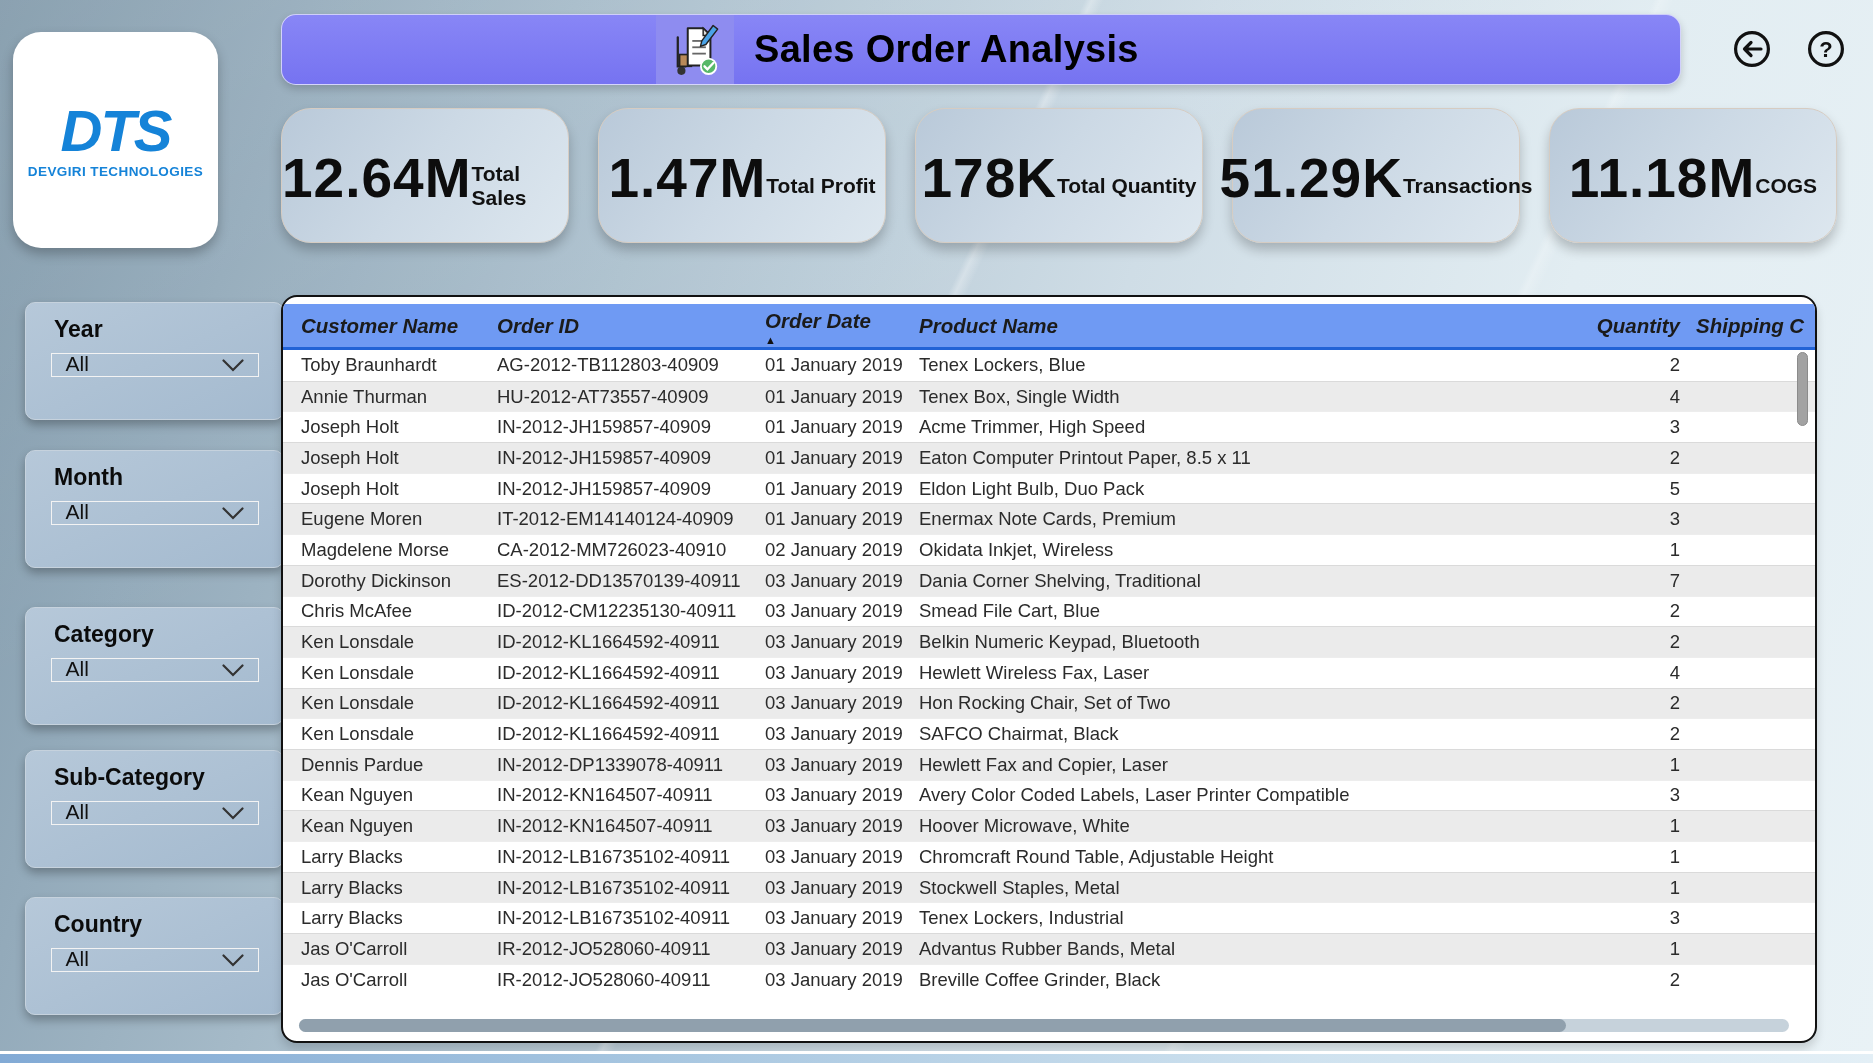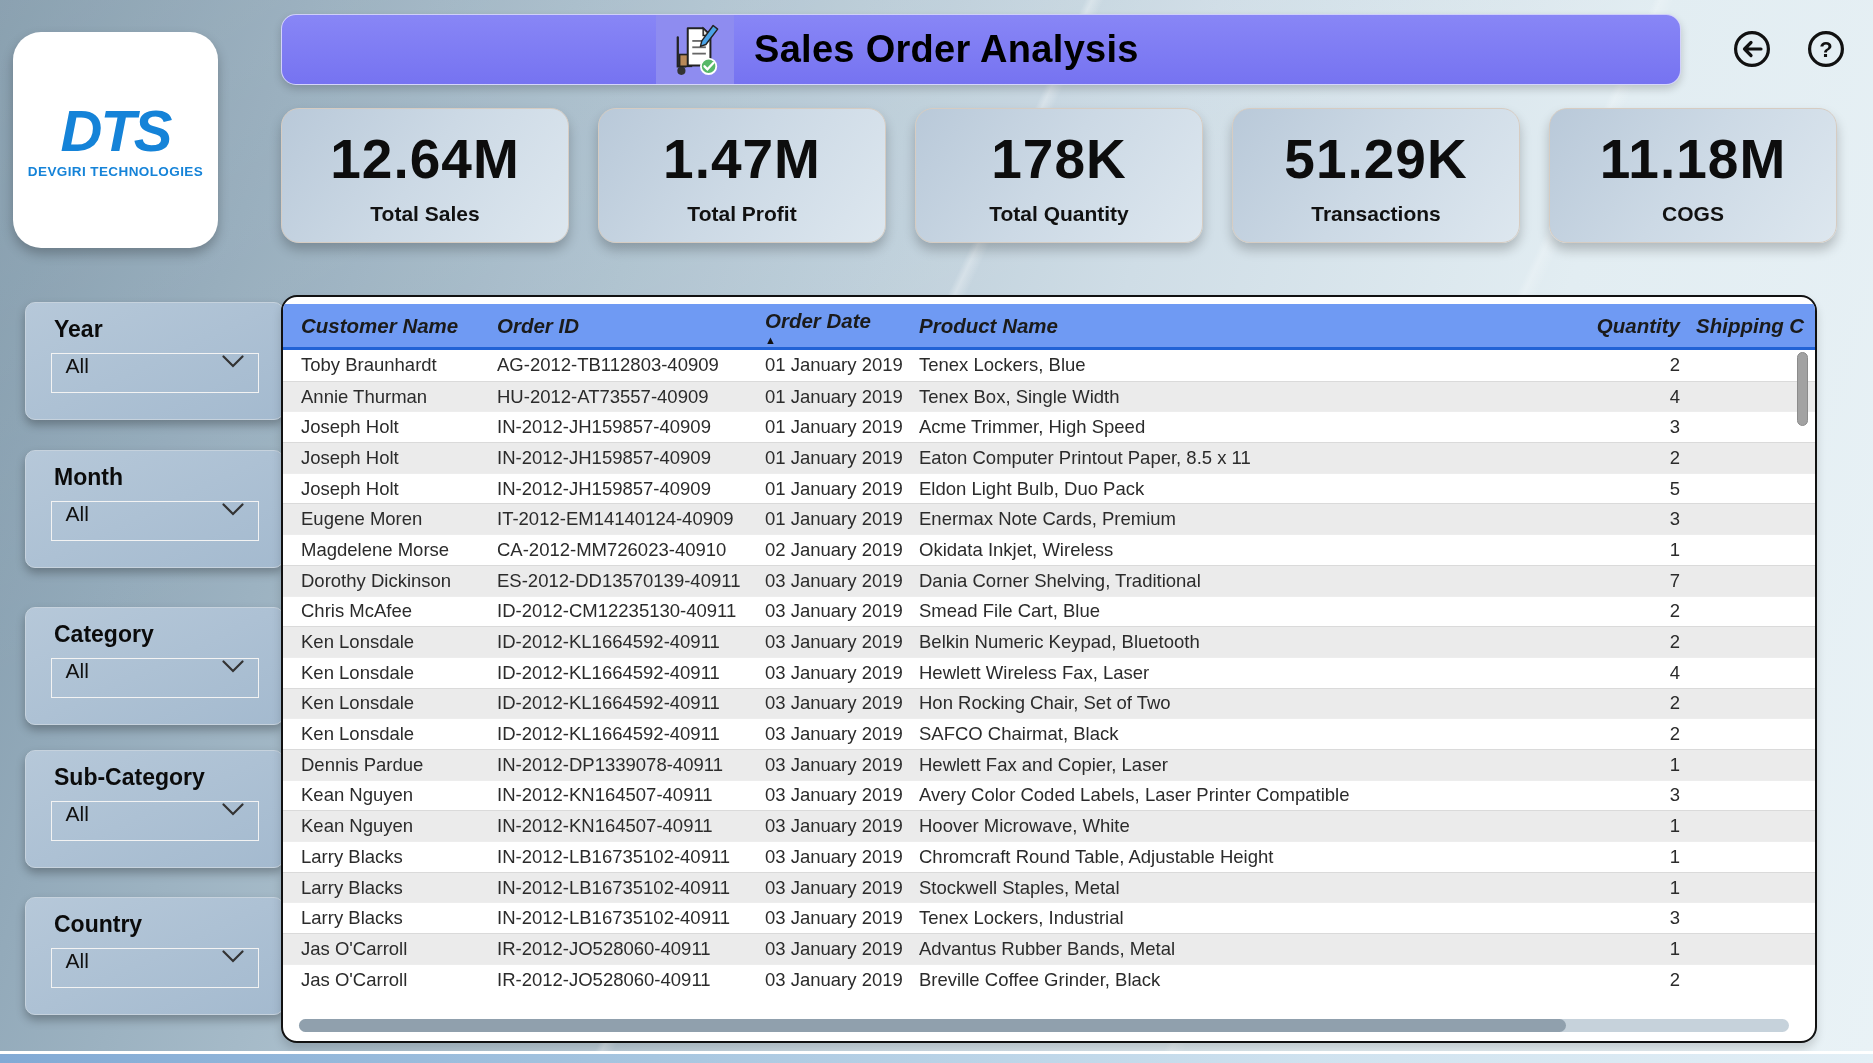--- a/index.html
+++ b/index.html
@@ -28,35 +28,35 @@
   .title-icon{margin-left:374px;width:78px;height:69px;background:#8e8cf0;display:flex;
     align-items:center;justify-content:center;flex:0 0 auto;}
   .title-text{margin-left:20px;font-size:38px;font-weight:800;color:#000;letter-spacing:.3px;}
 
   
   .nav-icons{position:absolute;left:1732px;top:29px;width:130px;display:flex;gap:34px;}
   .circle-btn{width:40px;height:40px;cursor:pointer;}
 
   
   .kpi-row{position:absolute;left:281px;top:108px;width:1556px;display:flex;justify-content:space-between;}
-  .kpi-card{width:288px;height:135px;border-radius:18px;border:1px solid #d6ccc2;
+  .kpi-card{width:288px;height:135px;border-radius:30px;border:1px solid #d6ccc2;
     background:linear-gradient(125deg,#b9c9d9 0%,#ccd9e5 48%,#dde7ef 100%);
-    box-shadow:0 7px 12px rgba(0,0,0,.22);display:flex;flex-direction:column;align-items:center;
+    box-shadow:0 7px 12px rgba(0,0,0,.22);display:flex;align-items:center;
     justify-content:center;padding-top:6px;}
   .kpi-value{font-size:55px;font-weight:600;color:#0d0d0d;letter-spacing:1px;line-height:1.05;}
   .kpi-label{font-size:21px;font-weight:700;color:#111;margin-top:14px;}
 
   
   .filters{position:absolute;left:13px;top:302px;width:259px;}
   .filter-card{position:absolute;left:12px;width:259px;height:118px;border-radius:10px;
     background:linear-gradient(155deg,#b6c8d9 0%,#a4bacf 100%);border:1px solid #c6d2dd;
     box-shadow:0 5px 10px rgba(0,0,0,.28);}
   .filter-label{margin:13px 0 0 28px;font-size:23px;font-weight:700;color:#0b0b0b;}
-  .filter-dd{margin:10px auto 14px;width:208px;height:40px;border:1.5px solid #f3f3f3;
-    display:flex;align-items:flex-start;justify-content:space-between;padding:0 14px;cursor:pointer;}
+  .filter-dd{margin:10px auto 14px;width:208px;height:24px;border:1.5px solid #f3f3f3;
+    display:flex;align-items:flex-end;justify-content:space-between;padding:0 14px;cursor:pointer;}
   .filter-val{font-size:21px;color:#111;}
   .chev{width:22px;height:13px;flex:0 0 auto;}
 
   
   .table-card{position:absolute;left:281px;top:295px;width:1536px;height:748px;background:#ffffff;
     border:2px solid #111;border-radius:16px;overflow:hidden;padding-top:7px;
     box-shadow:0 6px 10px rgba(0,0,0,.15);}
   .t-header{display:grid;grid-template-columns:18px 196px 268px 154px 669px 92px 150px;
     height:46px;background:#6f9af3;border-bottom:3px solid #2263d6;align-items:center;font-style:italic;}
   .t-header .hcell{font-size:20.5px;font-weight:700;color:#1b1b1b;cursor:pointer;}

